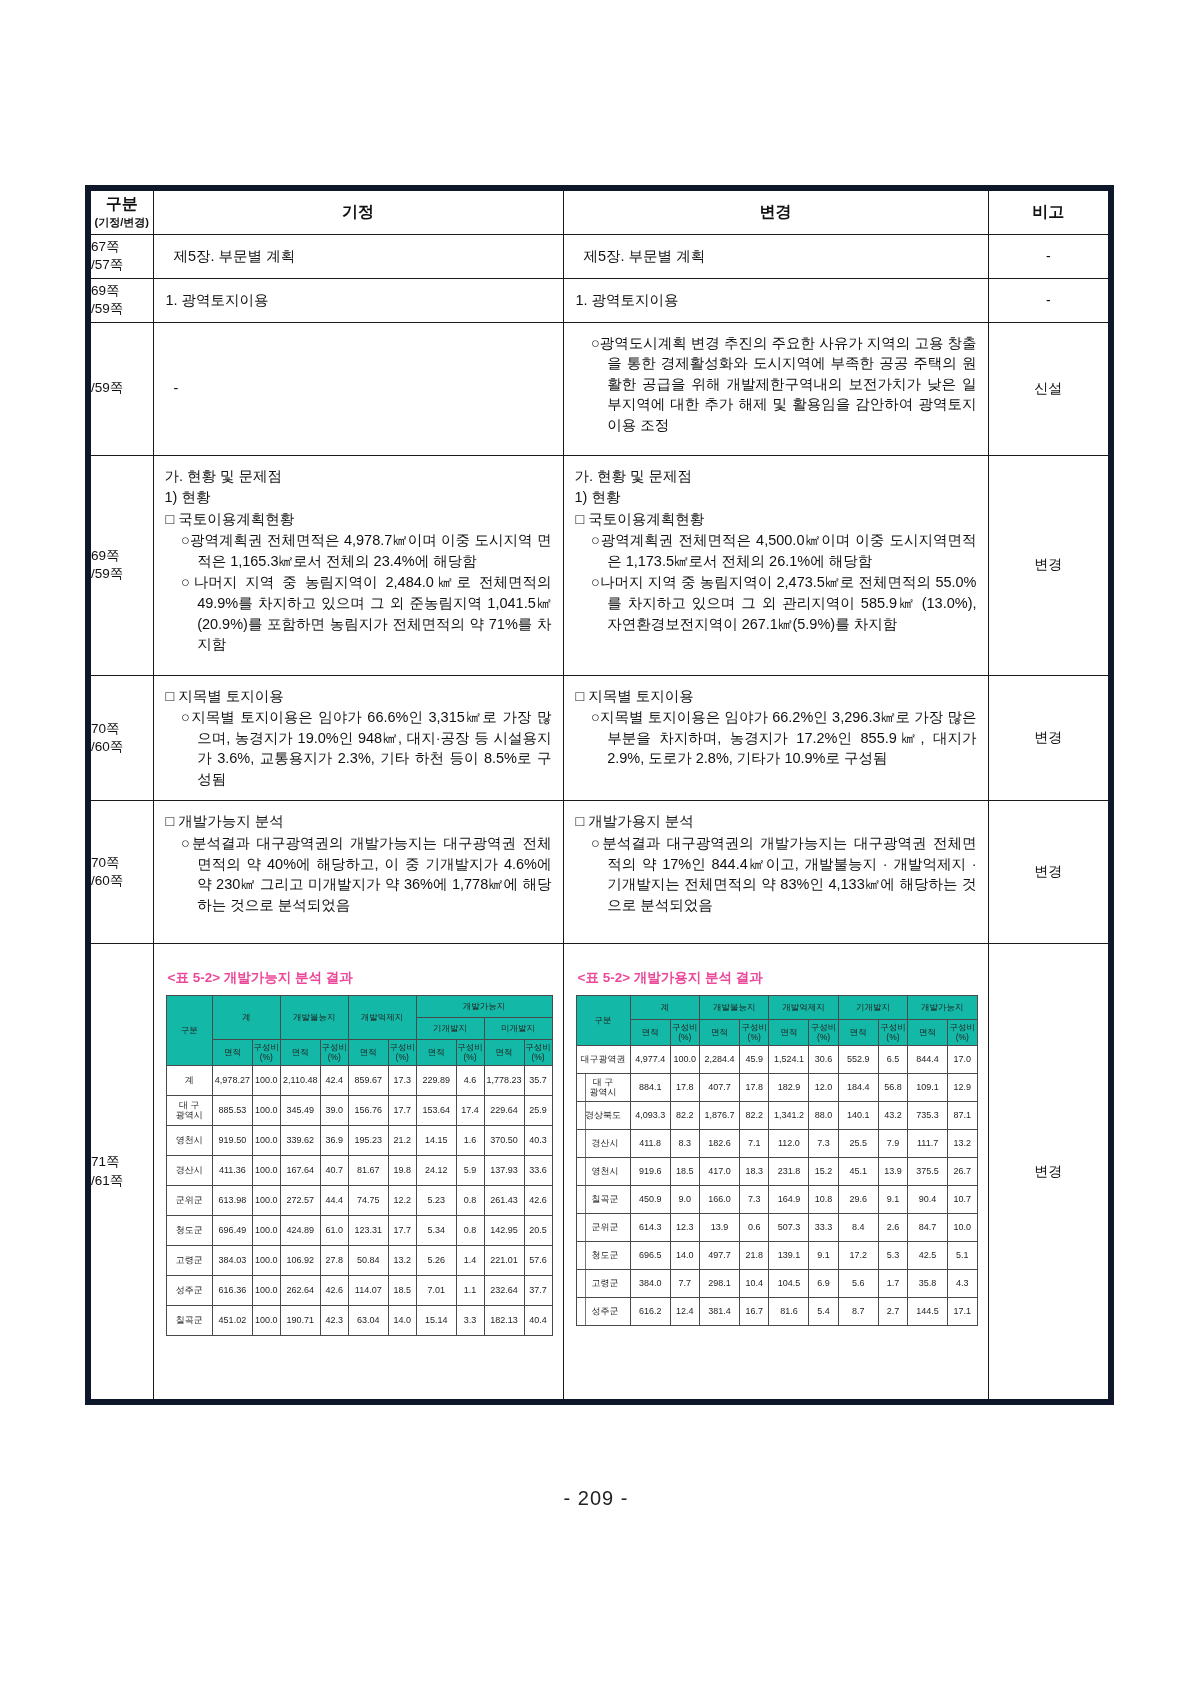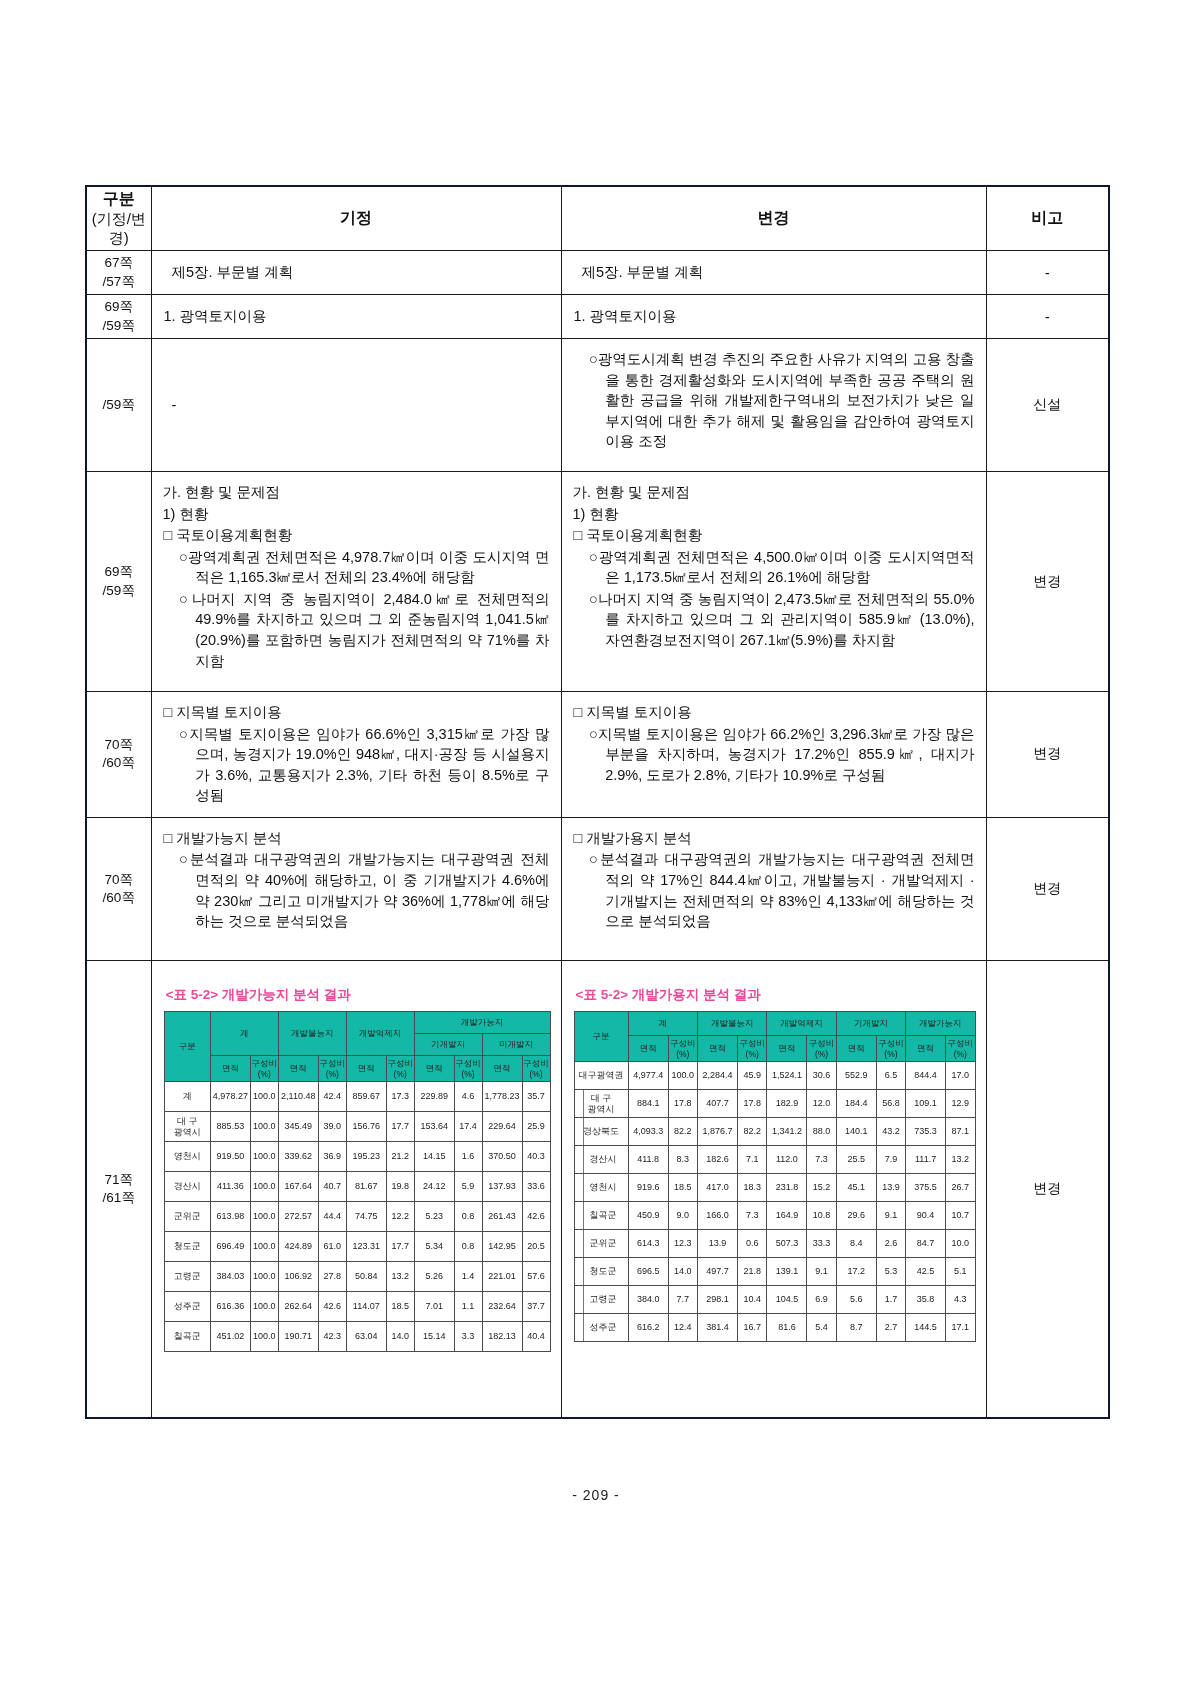--- a/index.html
+++ b/index.html
@@ -7,32 +7,32 @@
   body {
     width:1192px; height:1684px;
     font-family:"Liberation Sans","DejaVu Sans",sans-serif;
     color:#111;
   }
   .page { position:relative; width:1192px; height:1684px; background:#fff; overflow:hidden; }
 
   table.main {
     position:absolute; left:85px; top:185px; width:1023px;
     border-collapse:collapse; table-layout:fixed;
-    border:2px solid #0f172a;
+    border:6px solid #0f172a;
   }
   table.main th, table.main td { border:1px solid #1a1a1a; }
 
   table.main thead th {
     font-size:16px; font-weight:700; text-align:center; vertical-align:middle;
     background:#fff; padding:2px 0;
   }
-  .gubun-sub { font-size:15px; font-weight:400; letter-spacing:0; }
+  .gubun-sub { font-size:11px; font-weight:700; letter-spacing:0; }
 
   td.gubun {
-    text-align:center; vertical-align:middle; font-size:13.5px;
+    vertical-align:middle; font-size:13.5px;
     white-space:pre-line; line-height:1.35;
   }
   td.note { text-align:center; vertical-align:middle; font-size:14px; }
 
   td.content {
     vertical-align:top; padding:10px 11px; font-size:14.5px; line-height:1.42;
     text-align:justify;
   }
   td.content.cmid { vertical-align:middle; padding:2px 20px; }
   td.content.cleft { text-align:left; vertical-align:middle; padding:2px 2px 2px 12px;margin-top:40px; }
@@ -68,21 +68,21 @@
     text-align:left; padding-left:15px;
     background:linear-gradient(#777,#777) 8px 0/1px 100% no-repeat;
   }
   table.data.rt td { height:28px; }
 
   .col-name-l { width:12%; }  .col-a-l { width:10.4%; } .col-r-l { width:7.2%; }
   .col-name-r { width:13.5%; } .col-a-r { width:10%; }  .col-r-r { width:7.3%; }
 
   .pageno {
     position:absolute; left:0; right:0; top:1487px; text-align:center;
-    font-size:14px; color:#222; letter-spacing:1px;
+    font-size:20px; color:#222; letter-spacing:1px;
   }
 </style>
 </head>
 <body>
 
 <div class="page">
 
   <table class="main">
     <colgroup>
       <col style="width:65px">

